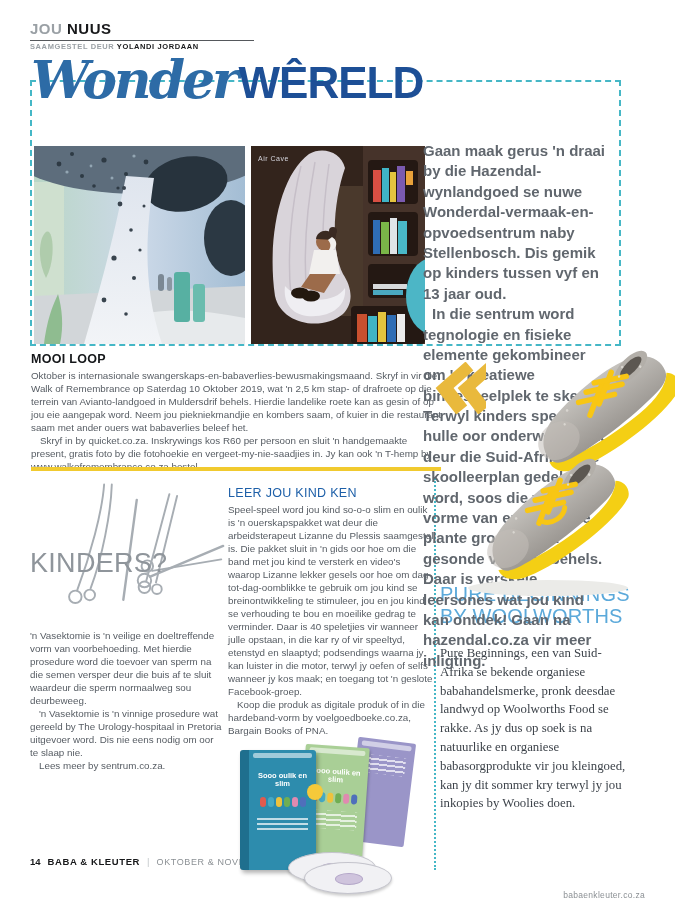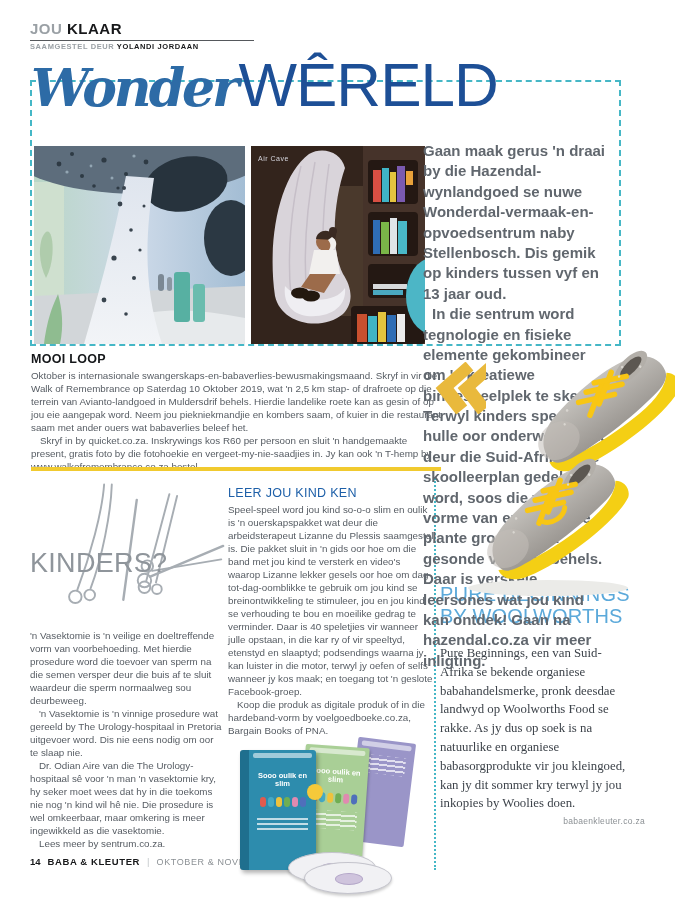--- a/index.html
+++ b/index.html
@@ -15,21 +15,21 @@
     letter-spacing:.5px;padding-bottom:3px;border-bottom:1.5px solid #55585c;}
   .kicker .lt{color:#9aa0a5;}
   .kicker .bd{color:#17181a;}
   .byline{left:30px;top:42px;font-size:7.5px;font-weight:bold;letter-spacing:.6px;color:#9aa0a5;}
   .byline .bd{color:#17181a;}
 
   
   .title{left:31px;top:54px;display:flex;align-items:baseline;z-index:5;}
   .title-script{font-family:"DejaVu Serif",serif;font-style:italic;font-weight:bold;
     font-size:52px;line-height:1;color:#2d6ba6;letter-spacing:-3px;}
-  .title-caps{font-size:62px;line-height:1;font-weight:normal;color:#1d4f96;
+  .title-caps{font-size:44px;line-height:1;font-weight:bold;color:#1d4f96;
     letter-spacing:-1px;margin-left:2px;}
 
   
   .dashed-box{left:30px;top:80px;width:591px;height:266px;
     border:2px dashed #45b7c6;box-sizing:border-box;z-index:1;}
   .v-divider{left:434px;top:478px;height:392px;border-left:2px dotted #45b7c6;z-index:0;}
 
   
   .photo{overflow:hidden;z-index:2;}
   .photo-left{left:34px;top:146px;width:211px;height:198px;}
@@ -91,28 +91,28 @@
   .pure-head{left:440px;top:584px;font-size:20px;line-height:1.08;color:#5ba9da;letter-spacing:.2px;}
   .pure-txt{left:440px;top:644px;width:186px;font-family:"Liberation Serif",serif;
     font-size:12.8px;line-height:1.47;color:#3d434a;margin:0;}
 
   
   .footer-l{left:30px;top:856px;font-size:9.5px;color:#17181a;display:flex;align-items:baseline;gap:7px;}
   .footer-l .pg{font-weight:bold;}
   .footer-l .brand{font-weight:bold;letter-spacing:.6px;}
   .footer-l .sep{color:#c3c7ca;}
   .footer-l .date{color:#8b9094;font-size:9px;letter-spacing:.6px;}
-  .footer-r{right:30px;top:816px;font-size:8.5px;color:#8b9094;letter-spacing:.3px;}
+  .footer-r{right:30px;top:890px;font-size:8.5px;color:#8b9094;letter-spacing:.3px;}
 </style>
 </head>
 <body>
 
 <div class="abs kicker">
   <span class="lt">JOU</span>
-  <span class="bd">KLAAR</span>
+  <span class="bd">NUUS</span>
 </div>
 <div class="abs byline">
   <span>SAAMGESTEL DEUR </span><span class="bd">YOLANDI JORDAAN</span>
 </div>
 
 <div class="abs title">
   <span class="title-script">Wonder</span>
   <span class="title-caps">WÊRELD</span>
 </div>
 
@@ -260,21 +260,20 @@
     </g>
   </svg>
 </div>
 
 <div class="abs klaar-head">
   <div>KINDERS?</div>
 </div>
 <div class="abs klaar-body">
   <p class="body-txt">'n Vasektomie is 'n veilige en doeltreffende vorm van voorbehoeding. Met hierdie prosedure word die toevoer van sperm na die semen versper deur die buis af te sluit waardeur die sperm normaalweg sou deurbeweeg.</p>
   <p class="body-txt">'n Vasektomie is 'n vinnige prosedure wat gereeld by The Urology-hospitaal in Pretoria uitgevoer word. Dis nie eens nodig om oor te slaap nie.</p>
-  <p class="body-txt">Dr. Odian Aire van die The Urology-hospitaal sê voor 'n man 'n vasektomie kry, hy seker moet wees dat hy in die toekoms nie nog 'n kind wil hê nie. Die prosedure is wel omkeerbaar, maar omkering is meer ingewikkeld as die vasektomie.</p>
   <p class="body-txt">Lees meer by sentrum.co.za.</p>
 </div>
 
 <div class="abs leer">
   <h2 class="leer-head">LEER JOU KIND KEN</h2>
   <p class="body-txt"><span class="ital">Speel-speel word jou kind so-o-o slim en oulik</span><span> is 'n ouerskapspakket wat deur die arbeidsterapeut Lizanne du Plessis saamgestel is. Die pakket sluit in 'n gids oor hoe om die band met jou kind te versterk en video's waarop Lizanne lekker gesels oor hoe om dag-tot-dag-oomblikke te gebruik om jou kind se breinontwikkeling te stimuleer, jou en jou kind se verhouding te bou en moeilike gedrag te verminder. Daar is 40 speletjies vir wanneer julle opstaan, in die kar ry of vir speeltyd, etenstyd en slaaptyd; podsendings waarna jy kan luister in die motor, terwyl jy oefen of selfs wanneer jy kos maak; en toegang tot 'n geslote Facebook-groep.</span></p>
   <p class="body-txt">Koop die produk as digitale produk of in die hardeband-vorm by voelgoedboeke.co.za, Bargain Books of PNA.</p>
 </div>
 
 <div class="abs books">

